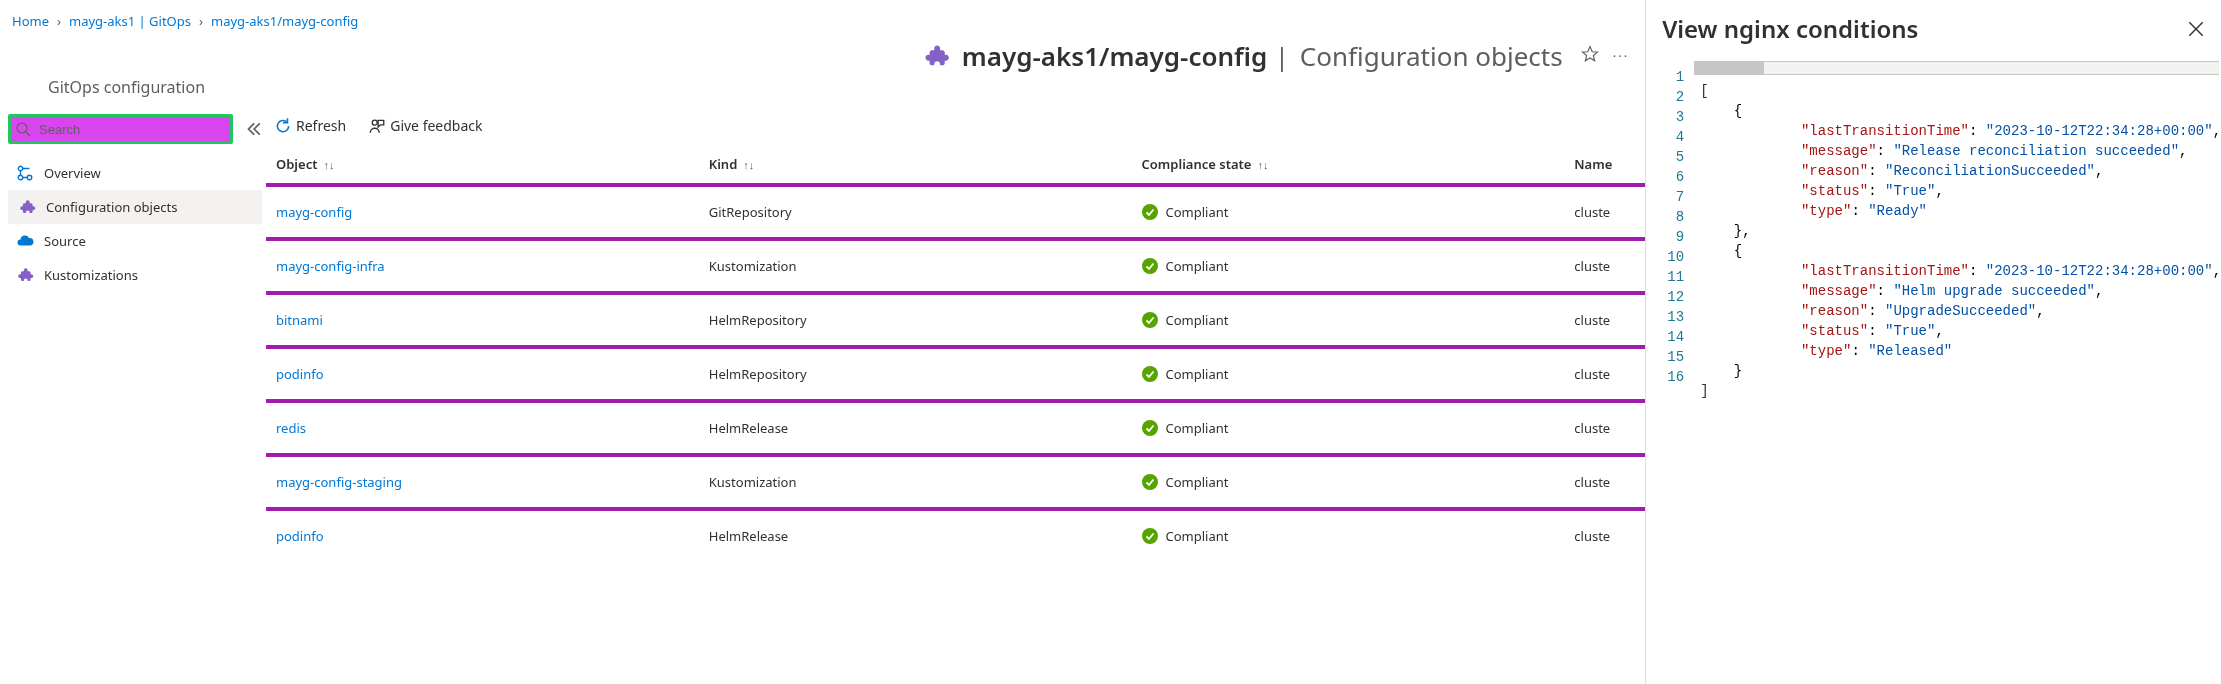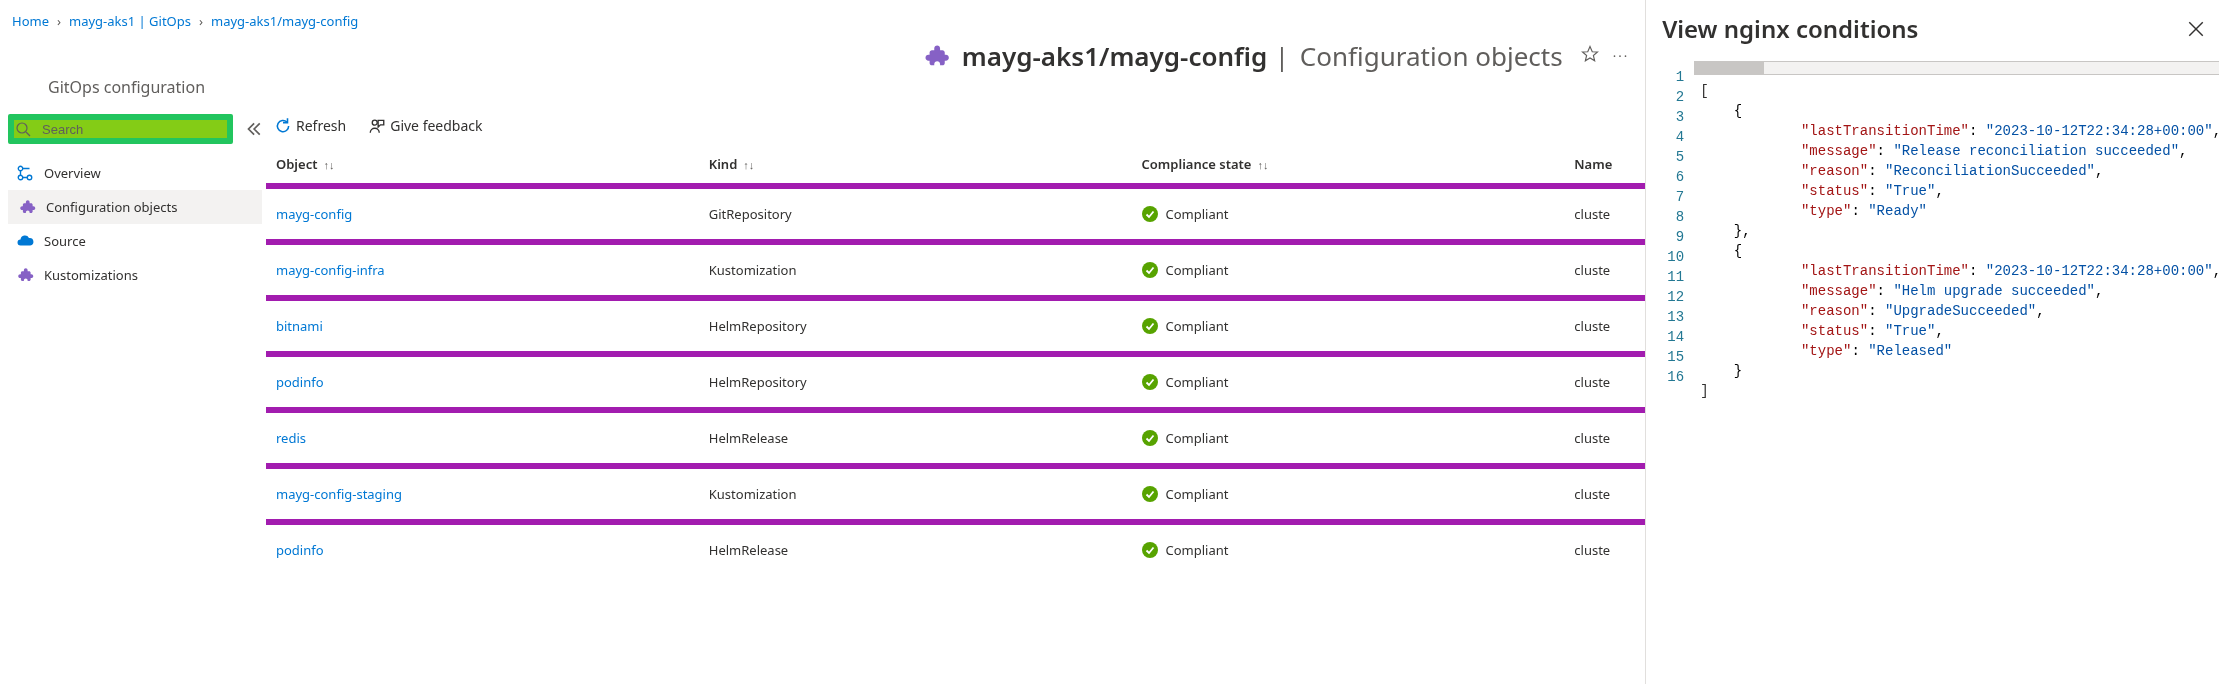--- a/index.html
+++ b/index.html
@@ -20,41 +20,41 @@
   .title-sep { font-weight:400; color:#605e5c; padding:0 4px; }
   .title-sub { font-size:26px; font-weight:400; color:#605e5c; }
   .title-actions { display:flex; align-items:center; gap:14px; margin-left:6px; color:#605e5c; }
   .subtitle { padding:0 16px 12px 48px; color:#605e5c; font-size:16px; }
 
   
   .body-cols { display:flex; }
   .sidebar { width:266px; flex:0 0 auto; padding:4px 4px 4px 8px; }
   .search-row { display:flex; align-items:center; gap:10px; padding:0 0 6px 0; }
   .search-wrap { position:relative; flex:1; }
-  .search-input { width:225px; height:30px; border:6px solid #22c55e; border-radius:2px; padding:4px 8px 4px 28px; font-size:13px; color:#323130; background:#84cc16; }
+  .search-input { width:225px; height:30px; border:3px solid #22c55e; border-radius:2px; padding:4px 8px 4px 28px; font-size:13px; color:#323130; background:#d946ef; }
   .search-input::placeholder { color:#605e5c; }
   .search-icon { position:absolute; left:7px; top:7px; width:16px; height:16px; color:#605e5c; }
   .collapse-btn { width:18px; height:18px; color:#605e5c; }
 
   .nav { margin-top:6px; }
   .nav-item { display:flex; align-items:center; gap:10px; height:34px; padding:0 8px; color:#323130; cursor:pointer; }
   .nav-item .ico { width:18px; height:18px; flex:0 0 auto; }
   .nav-item.selected { background:#f3f2f1; border-left:2px solid transparent; }
 
   
   .main { flex:1 1 auto; min-width:0; padding-right:0; }
   .cmdbar { display:flex; gap:22px; padding:6px 0 10px 8px; }
   .cmd { display:flex; align-items:center; gap:4px; color:#323130; cursor:pointer; font-size:14px; }
   .cmd .ico { width:18px; height:18px; color:#0078d4; }
   .cmd.feedback .ico { color:#323130; }
 
   table.grid { width:100%; border-collapse:collapse; table-layout:fixed; }
   table.grid th { text-align:left; font-weight:600; font-size:13px; padding:10px 10px; color:#323130; white-space:nowrap; }
   table.grid th .sorters { display:inline-flex; gap:2px; margin-left:6px; color:#605e5c; font-size:11px; }
-  table.grid td { padding:16px 10px; border-top:6px solid #a21caf; font-size:13px; vertical-align:middle; white-space:nowrap; overflow:hidden; text-overflow:ellipsis; }
+  table.grid td { padding:16px 10px; border-top:4px solid #a21caf; font-size:13px; vertical-align:middle; white-space:nowrap; overflow:hidden; text-overflow:ellipsis; }
   table.grid td.obj a { color:#0078d4; text-decoration:none; }
   .state { display:flex; align-items:center; gap:8px; }
   .state-ico { width:16px; height:16px; }
 
   col.c-obj { width:300px; }
   col.c-kind { width:300px; }
   col.c-state { width:300px; }
   col.c-name { width:56px; }
 
   

